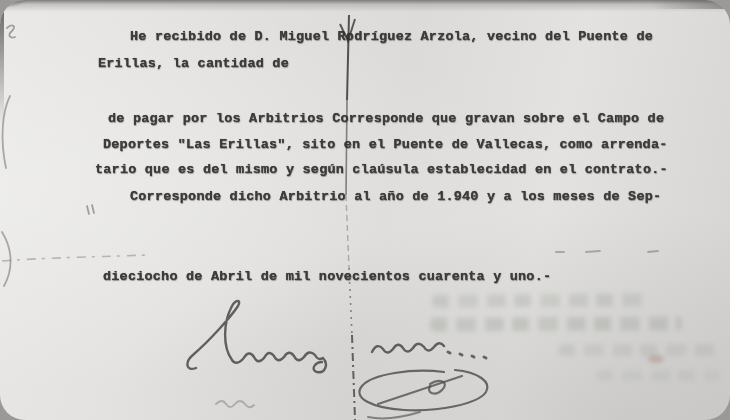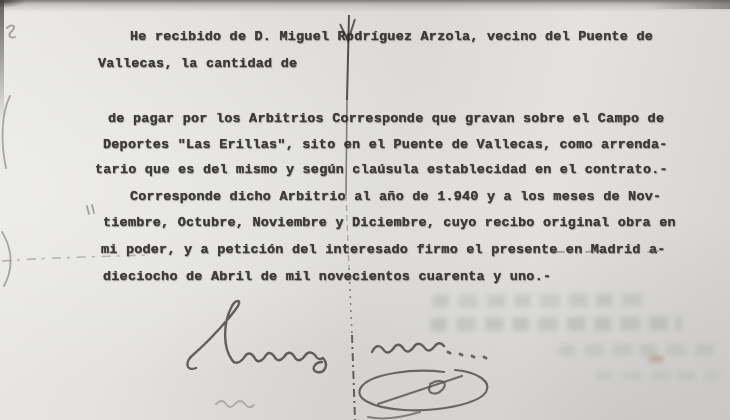--- a/index.html
+++ b/index.html
@@ -7,20 +7,21 @@
 
   .scan {
     position: relative;
     width: 730px;
     height: 420px;
     overflow: hidden;
     background:
       radial-gradient(130% 90% at 85% 100%, rgba(165,164,162,0.30), rgba(165,164,162,0) 55%),
       radial-gradient(120% 80% at 0% 45%, rgba(242,242,240,0.55), rgba(242,242,240,0) 60%),
       linear-gradient(102deg, #e9e8e6 0%, #e2e1df 28%, #dcdbd9 52%, #e3e2e0 72%, #d5d4d2 100%);
+    border-radius: 25px;
   }
 
   
   .edge-top {
     position: absolute; top: 0; left: 0; right: 0; height: 12px;
     background: linear-gradient(to bottom, rgba(108,107,105,0.85) 0, rgba(150,149,147,0.45) 35%, rgba(170,169,167,0) 100%);
   }
   .corner-tl {
     position: absolute; top: 0; left: 0; width: 36px; height: 11px;
     background: radial-gradient(100% 100% at 0 0, rgba(55,54,52,0.85), rgba(55,54,52,0) 75%);
@@ -77,27 +78,25 @@
 <body>
 
 <div class="scan">
 
   <div class="edge-top"></div>
   <div class="corner-tl"></div>
   <div class="corner-tr"></div>
   <div class="edge-left"></div>
 
   <div class="line" style="left:130px; top:30px;">He recibido de D. Miguel Rodríguez Arzola, vecino del Puente de</div>
-  <div class="line" style="left:98px;  top:57px;">Vallecas, la cantidad de</div>
+  <div class="line" style="left:98px;  top:57px;">Erillas, la cantidad de</div>
   <div class="line" style="left:108px; top:112px;">de pagar por los Arbitrios Corresponde que gravan sobre el Campo de</div>
   <div class="line" style="left:103px; top:138px;">Deportes "Las Erillas", sito en el Puente de Vallecas, como arrenda-</div>
   <div class="line" style="left:95px; top:163px;">tario que es del mismo y según claúsula establecidad en el contrato.-</div>
-  <div class="line" style="left:130px; top:190px;">Corresponde dicho Arbitrio al año de 1.940 y a los meses de Nov-</div>
-  <div class="line" style="left:103px; top:216px;">tiembre, Octubre, Noviembre y Diciembre, cuyo recibo original obra en</div>
-  <div class="line" style="left:101px; top:243px;">mi poder, y a petición del interesado firmo el presente en Madrid a-</div>
+  <div class="line" style="left:130px; top:190px;">Corresponde dicho Arbitrio al año de 1.940 y a los meses de Sep-</div>
   <div class="line" style="left:103px; top:270px;text-align:center;">dieciocho de Abril de mil novecientos cuarenta y uno.-</div>
 
   <div class="ghost g1"></div>
   <div class="ghost g2"></div>
   <div class="ghost g3"></div>
   <div class="ghost g4"></div>
   <div class="smudge"></div>
 
   <svg class="artifacts" width="730" height="420" viewBox="0 0 730 420">
 

